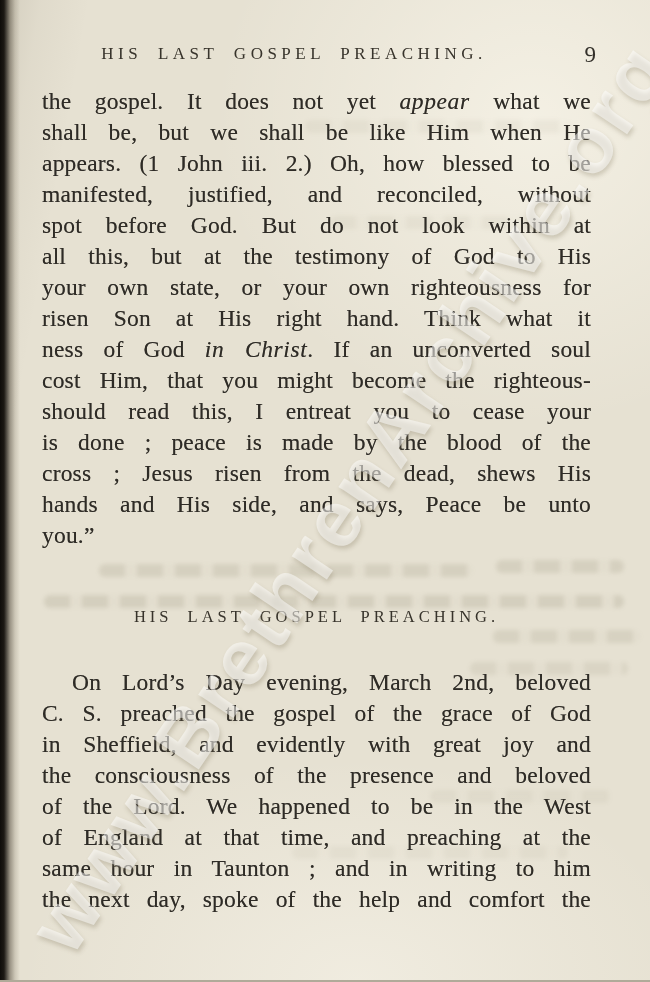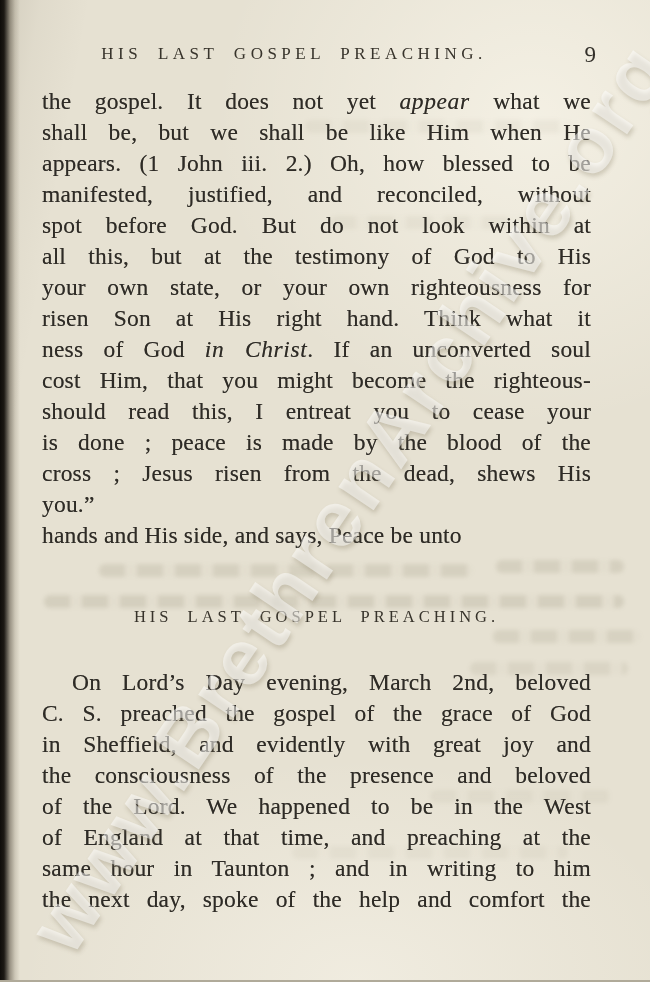--- a/index.html
+++ b/index.html
@@ -98,22 +98,22 @@
       <div class="line">manifested, justified, and reconciled, without</div>
       <div class="line">spot before God. But do not look within at</div>
       <div class="line">all this, but at the testimony of God to His</div>
       <div class="line">your own state, or your own righteousness for</div>
       <div class="line">risen Son at His right hand. Think what it</div>
       <div class="line">ness of God <i>in Christ</i>. If an unconverted soul</div>
       <div class="line">cost Him, that you might become the righteous-</div>
       <div class="line">should read this, I entreat you to cease your</div>
       <div class="line">is done ; peace is made by the blood of the</div>
       <div class="line">cross ; Jesus risen from the dead, shews His</div>
+      <div class="line">hands and His side, and says, Peace be unto</div>
       <div class="line">you.”</div>
-      <div class="line">hands and His side, and says, Peace be unto</div>
     </div>
 
   <div class="section-heading">HIS LAST GOSPEL PREACHING.</div>
 
   <div class="text-block body-2">
       <div class="line">On Lord’s Day evening, March 2nd, beloved</div>
       <div class="line">C. S. preached the gospel of the grace of God</div>
       <div class="line">in Sheffield, and evidently with great joy and</div>
       <div class="line">the consciousness of the presence and beloved</div>
       <div class="line">of the Lord. We happened to be in the West</div>

